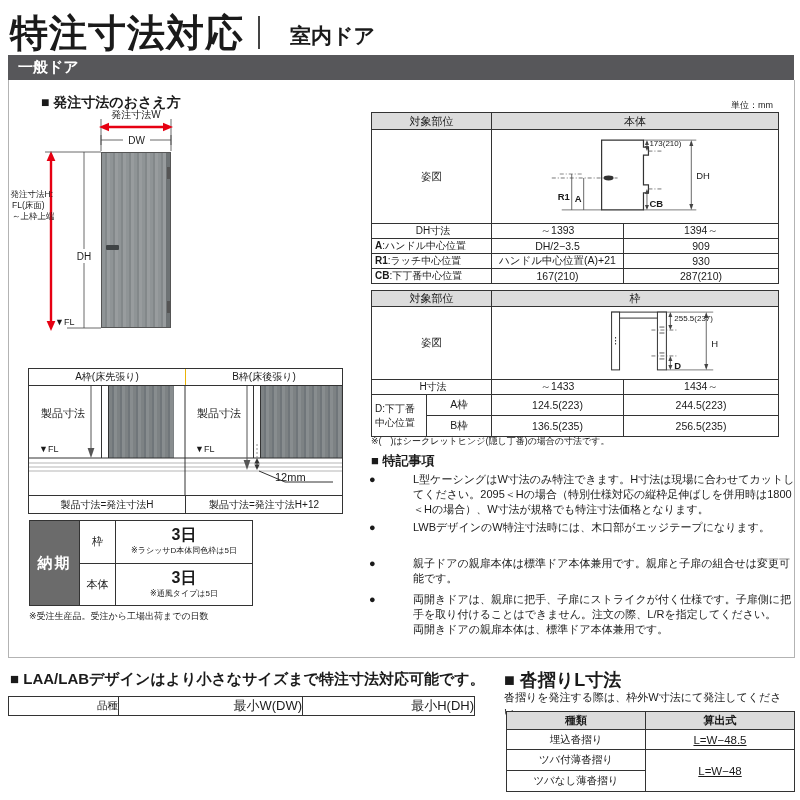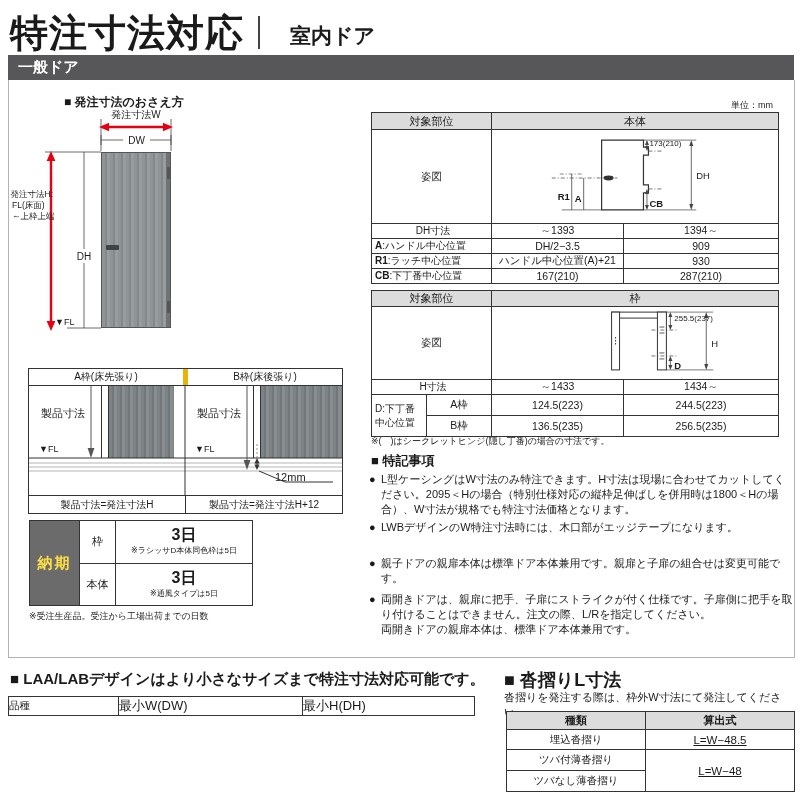--- a/index.html
+++ b/index.html
@@ -7,50 +7,50 @@
         font-family:"Liberation Sans","DejaVu Sans",sans-serif;color:#1a1a1a;}
   .abs{position:absolute;}
   
   #title{left:10px;top:8px;font-size:38px;font-weight:900;letter-spacing:1px;}
   #hdr-div{left:258px;top:16px;width:2px;height:33px;background:#444;}
   #subtitle{left:290px;top:22px;font-size:21px;font-weight:600;}
   #catbar{left:8px;top:55px;width:786px;height:25px;background:#57575a;display:flex;align-items:center;}
   #catbar span{color:#fff;font-weight:700;font-size:15px;padding-left:10px;}
   
   #mainbox{left:8px;top:80px;width:785px;height:577px;border:1px solid #b3b3b3;border-top:none;background:#fff;}
-  .h-sec{font-size:12px;font-weight:700;margin-left:23px;}
+  .h-sec{font-size:14px;font-weight:700;}
   #h-order{left:32px;top:14px;}
   #h-mach{left:362px;top:14px;}
   #unit{left:722px;top:19px;font-size:9px;}
   
   #door-wood{left:92px;top:72px;width:70px;height:176px;border:1px solid #555;box-sizing:border-box;
      background:repeating-linear-gradient(90deg,#8f9496 0 3px,#83888a 3px 5px,#989c9e 5px 8px);
      box-shadow:inset -4px 0 0 #6e7375;}
   #door-handle{left:4px;top:92px;width:13px;height:5px;background:#3f4345;border-radius:1px;}
   .hinge{position:absolute;right:0;width:3px;height:12px;background:#555;}
   #left-svg{left:0;top:25px;}
   svg text{font-family:"Liberation Sans","DejaVu Sans",sans-serif;fill:#1a1a1a;}
   
   #abtab{left:19px;top:288px;width:313px;height:144px;border:1px solid #333;box-sizing:content-box;}
   #abtab .trow{display:flex;height:16px;border-bottom:1px solid #333;}
   #abtab .trow div{flex:1;text-align:center;font-size:10px;line-height:16px;}
-  #abtab .trow div:first-child{border-right:5px solid #eab308;}
+  #abtab .trow div:first-child{border-right:1px solid #eab308;}
   #ab-body{position:relative;height:109px;}
   .strip{position:absolute;top:0;height:72px;width:8px;background:#fff;border-left:1px solid #333;border-right:1px solid #333;box-sizing:border-box;}
   .wood2{position:absolute;top:0;height:72px;
      background:repeating-linear-gradient(90deg,#7d8284 0 3px,#70767a 3px 5px,#888d8f 5px 8px);}
   .pdim{position:absolute;font-size:11px;}
   .flm{position:absolute;font-size:9px;}
   #ab-12mm{position:absolute;left:246px;top:85px;font-size:11px;}
   #abtab .frow{display:flex;height:18px;border-top:1px solid #333;}
   #abtab .frow div{flex:1;text-align:center;font-size:10px;line-height:18px;}
   #abtab .frow div:first-child{border-right:1px solid #333;}
   
   #delv{left:20px;top:440px;width:222px;height:84px;border:1px solid #333;display:flex;}
-  #delv .dk{width:49px;background:#6b6b6b;color:#fde047;font-size:15px;font-weight:700;letter-spacing:2px;
+  #delv .dk{width:49px;background:#6b6b6b;color:#ffffff;font-size:15px;font-weight:700;letter-spacing:2px;
             display:flex;align-items:center;justify-content:center;border-right:1px solid #333;}
   #delv .rows{flex:1;display:flex;flex-direction:column;}
   #delv .drow{flex:1;display:flex;}
   #delv .drow:first-child{border-bottom:1px solid #333;}
   #delv .part{width:35px;border-right:1px solid #333;display:flex;align-items:center;justify-content:center;font-size:11px;}
   #delv .val{flex:1;display:flex;flex-direction:column;align-items:center;justify-content:center;}
   #delv .days{font-size:16px;font-weight:700;line-height:16px;}
   #delv .dnote{font-size:8px;margin-top:2px;}
   #delv-note{left:20px;top:530px;font-size:9px;}
   
@@ -62,27 +62,27 @@
   .lblc{font-size:10px;padding-left:3px;}
   .lblc b{font-size:10px;}
   .valc{font-size:10.5px;text-align:center;}
   .ctr{text-align:center;}
   .diagcell{position:relative;}
   #t2-note{left:362px;top:355px;font-size:9px;}
   #h-notes{left:362px;top:372px;font-size:13px;font-weight:700;}
   #bullets{left:360px;top:392px;width:426px;}
   .bullet{display:flex;font-size:11px;line-height:15px;}
   .bullet .bm{width:12px;flex:none;}
-  .bullet .bt{white-space:pre-line;}
+  .bullet .bt{white-space:pre-line;margin-left:32px;}
   #b1{margin-bottom:3px;} #b2{margin-bottom:21px;} #b3{margin-bottom:6px;}
   
   #h-laa{left:10px;top:670px;font-size:15px;font-weight:700;}
   #tL{left:8px;top:696px;width:466px;}
   #tL td{height:18px;}
-  #tL .r1 td{background:#fff;text-align:left;}
+  #tL .r1 td{background:#fff;text-align:right;}
   #tL .r2 td{background:#e3e3e3;text-align:center;height:21px;}
   #tL .small{font-size:10.5px;} #tL .mid{font-size:13px;margin-top:16px;} #tL .big{font-size:16px;}
   #h-kutsu{left:504px;top:668px;font-size:18px;font-weight:700;}
   #kutsu-note{left:504px;top:690px;font-size:11px;}
   #tR{left:506px;top:711px;width:288px;}
   #tR td{height:19px;text-align:center;font-size:10.5px;}
   #tR .hd td{font-weight:700;font-size:11px;height:17px;}
   #tR .fx{font-size:11.5px;text-decoration:underline;}
 </style>
 </head>

